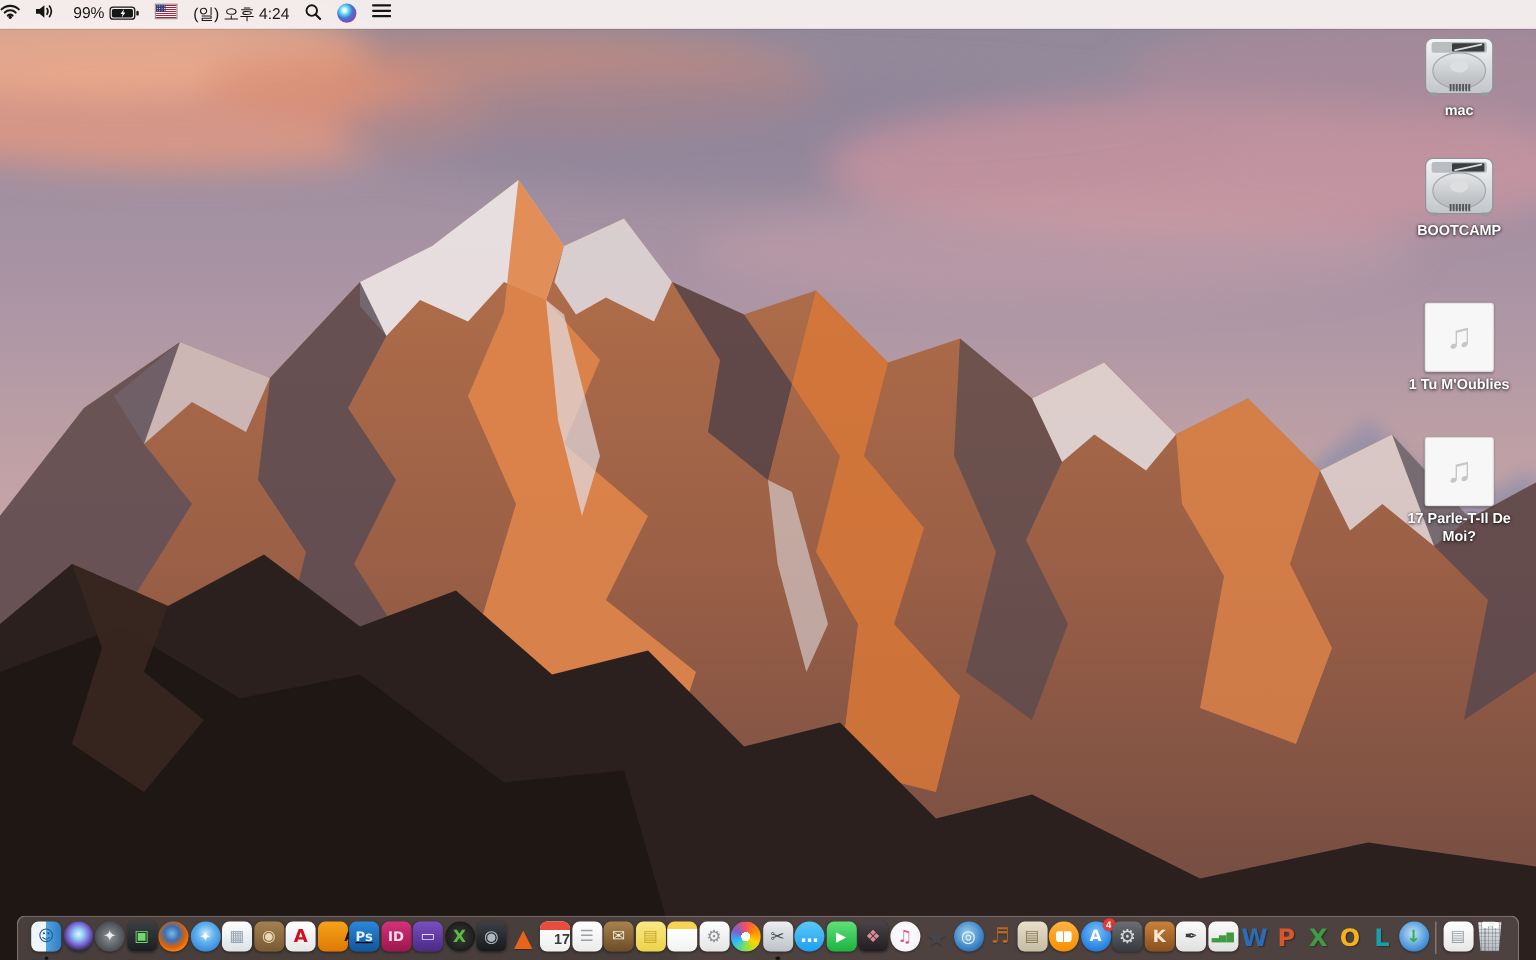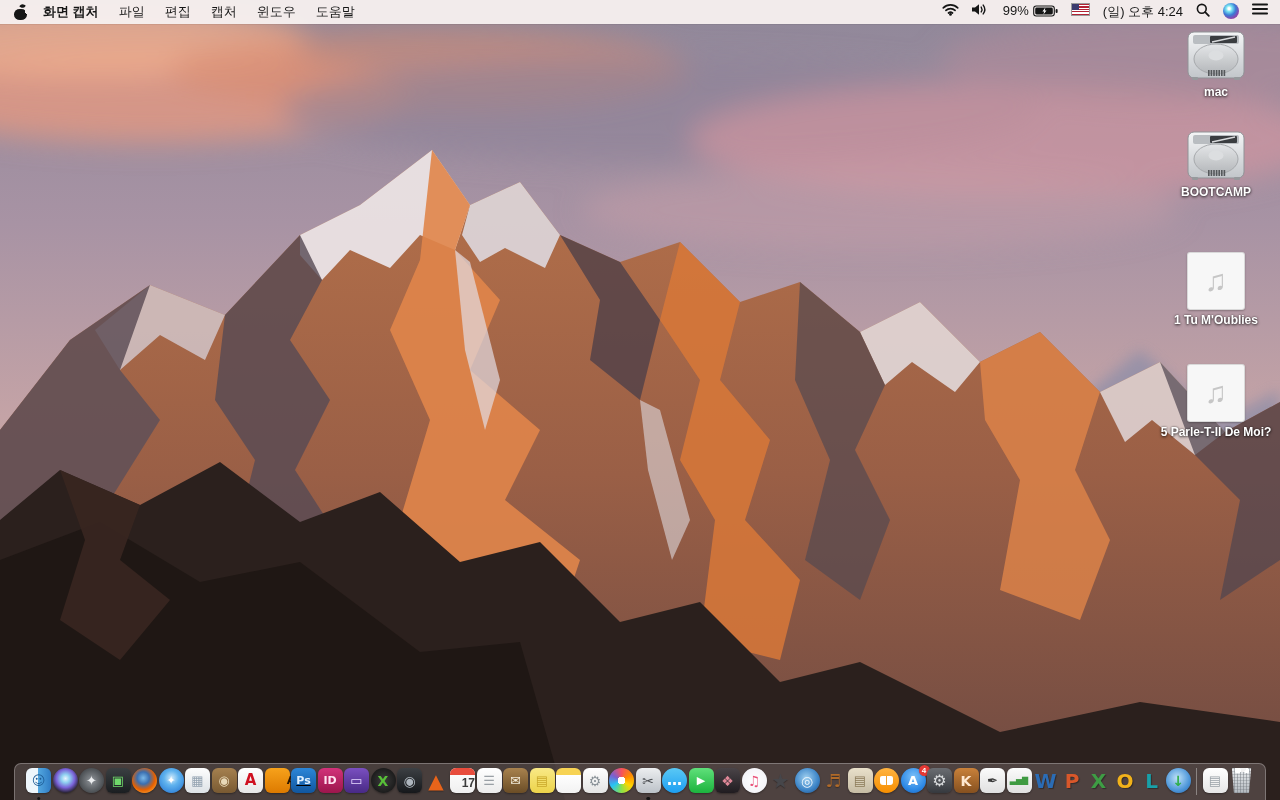--- a/index.html
+++ b/index.html
@@ -127,32 +127,20 @@
     <polygon fill="#ded8de" opacity="0.6" points="640,400 660,410 690,520 672,560 648,470"></polygon>
 
     <polygon fill="#2b201d" points="0,520 60,470 140,505 220,462 300,522 380,492 460,562 540,542 620,622 700,602
       780,682 860,662 1000,732 1140,702 1280,722 1280,800 0,800"></polygon>
     <polygon fill="#1f1714" points="0,560 100,522 200,582 300,562 420,652 520,642 565,800 0,800"></polygon>
     <polygon fill="#382620" opacity="0.9" points="60,470 140,505 120,560 170,600 120,660 60,620 85,540"></polygon>
   </svg>
 </div>
 
 <div class="menu-bar">
-  <div class="mb-left">
-    <span class="apple">
-        <i class="b"></i>
-        <i class="l"></i>
-      </span>
-    <span class="mb-app">화면 캡처</span>
-    <span class="mb-item">파일</span>
-    <span class="mb-item">편집</span>
-    <span class="mb-item">캡처</span>
-    <span class="mb-item">윈도우</span>
-    <span class="mb-item">도움말</span>
-  </div>
   <div class="mb-right">
     <svg width="17" height="13" viewBox="0 0 16 12">
       <path d="M1.2 4.4 A9.8 9.8 0 0 1 14.8 4.4" stroke="#161616" stroke-width="1.6" fill="none" stroke-linecap="round"></path>
       <path d="M3.7 6.9 A6.2 6.2 0 0 1 12.3 6.9" stroke="#161616" stroke-width="1.6" fill="none" stroke-linecap="round"></path>
       <path d="M6.1 9.3 A3 3 0 0 1 9.9 9.3" stroke="#161616" stroke-width="1.6" fill="none" stroke-linecap="round"></path>
       <circle cx="8" cy="10.6" r="1.3" fill="#161616"></circle>
     </svg>
     <svg width="18" height="13" viewBox="0 0 18 12">
       <polygon points="0,4 3,4 7,0.8 7,11.2 3,8 0,8" fill="#161616"></polygon>
       <path d="M9.2 3.6 A4.4 4.4 0 0 1 9.2 8.4" stroke="#161616" stroke-width="1.4" fill="none" stroke-linecap="round"></path>
@@ -230,21 +218,21 @@
   <div class="desk-icon" style="top:222px">
     <span class="music-tile">
         <span class="note">♫</span>
       </span>
     <span class="lbl">1 Tu M'Oublies</span>
   </div>
   <div class="desk-icon" style="top:334px">
     <span class="music-tile">
         <span class="note">♫</span>
       </span>
-    <span class="lbl">5 Parle-T-Il De Moi?</span>
+    <span class="lbl">17 Parle-T-Il De Moi?</span>
   </div>
 </div>
 
 <div class="dock">
     <div class="slot">
       <div class="tile square" style="background: linear-gradient(90deg, rgb(238, 246, 252) 0%, rgb(238, 246, 252) 48%, rgb(84, 168, 224) 48%, rgb(47, 124, 196) 100%);">
         <span class="glyph" style="color: rgb(29, 92, 150);">☺</span>
       </div>
       <span class="run-dot"></span>
     </div>

